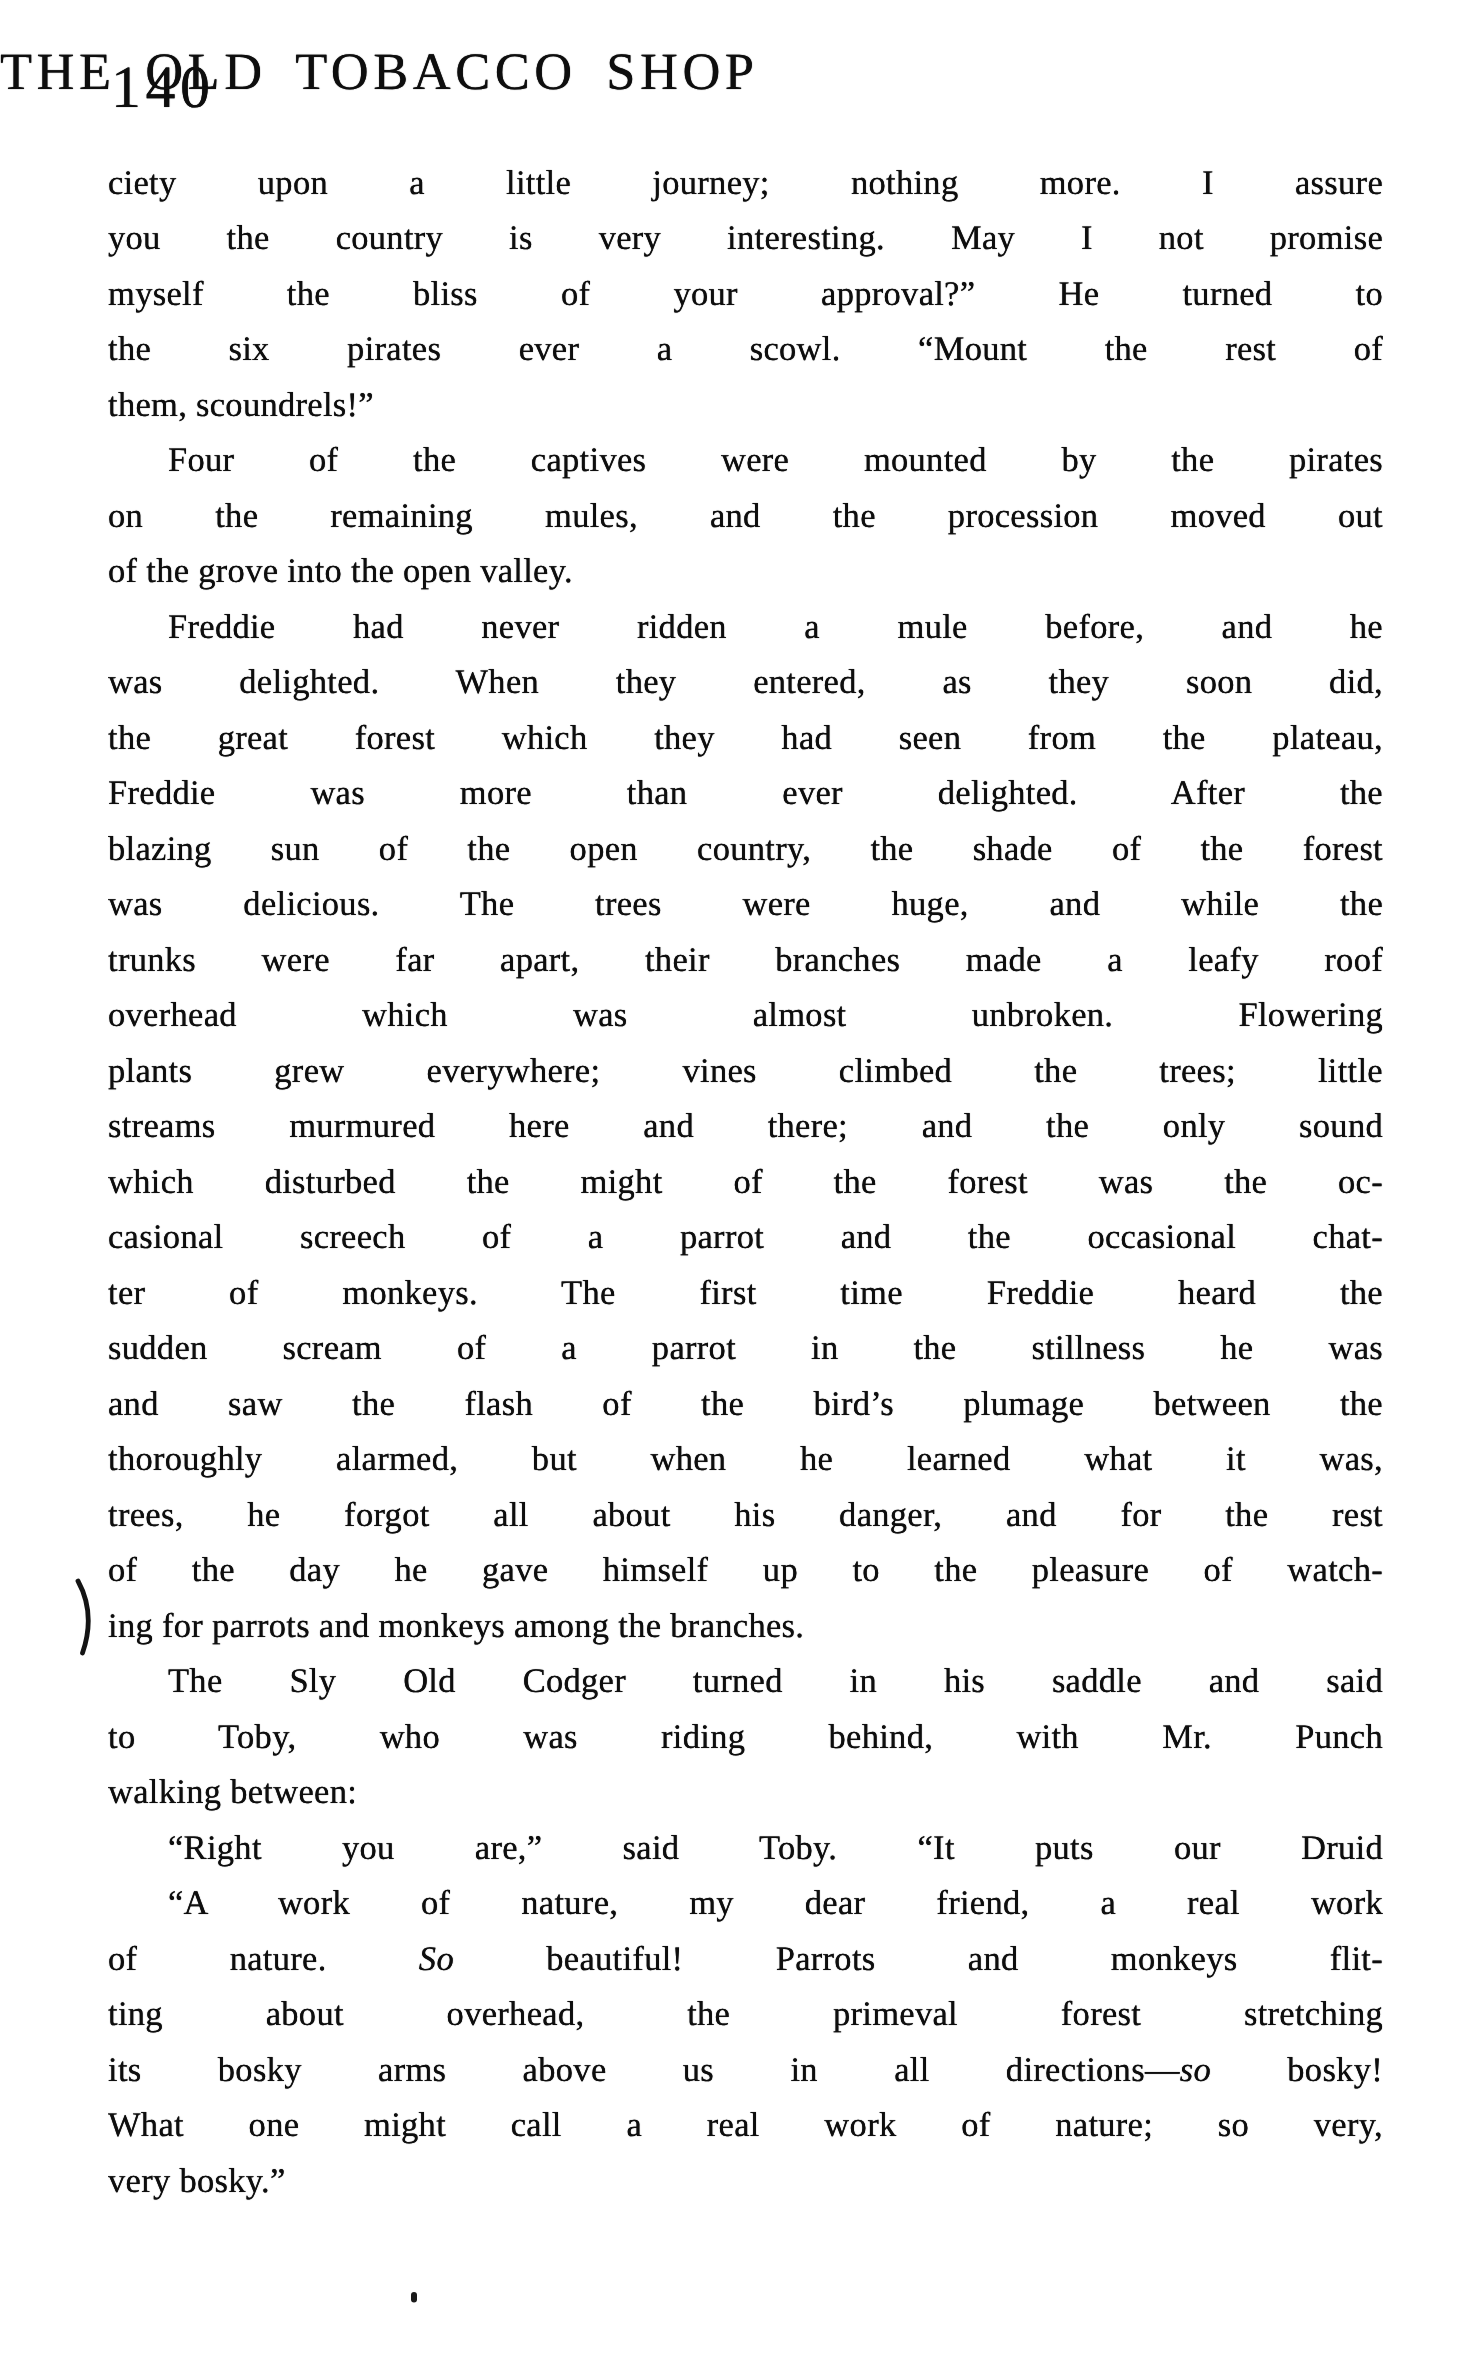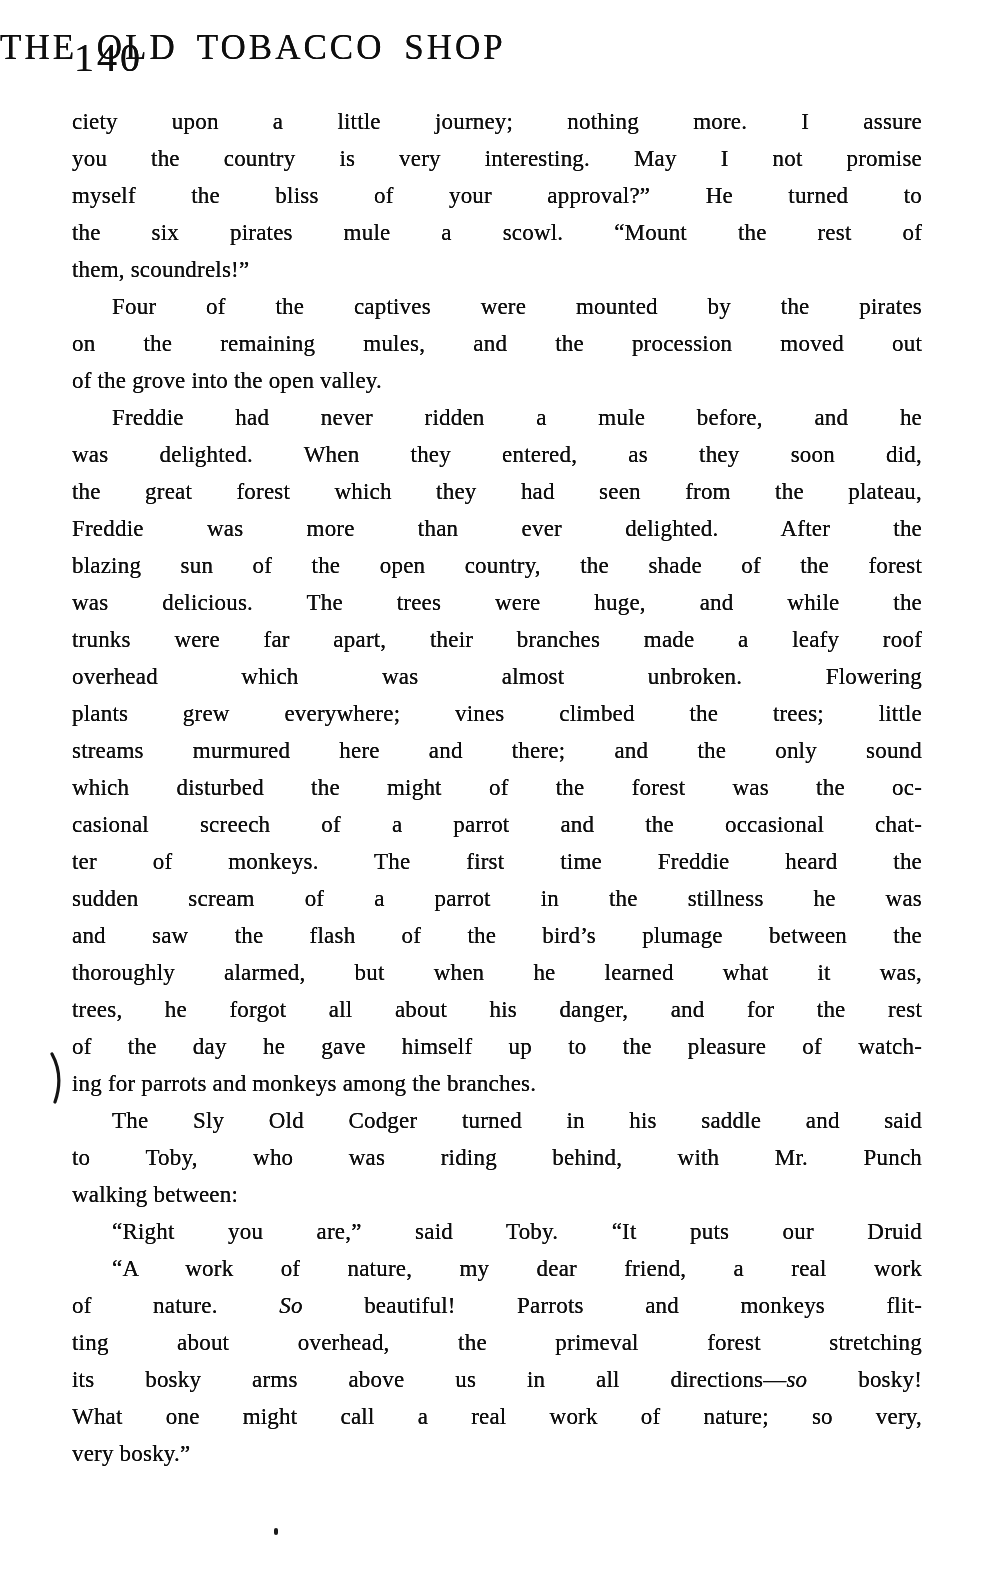--- a/index.html
+++ b/index.html
@@ -92,21 +92,21 @@
   <div class="header-row">
     <span class="page-number">140</span>
     <div class="running-title">THE OLD TOBACCO SHOP</div>
   </div>
 
   <div class="text-body">
       <div class="par">
         <div class="line">ciety upon a little journey; nothing more.  I assure</div>
         <div class="line">you the country is very interesting.  May I not promise</div>
         <div class="line">myself the bliss of your approval?”  He turned to</div>
-        <div class="line">the six pirates mule a scowl.  “Mount the rest of</div>
+        <div class="line">the six pirates ever a scowl.  “Mount the rest of</div>
         <div class="line last">them, scoundrels!”</div>
       </div>
       <div class="par indent">
         <div class="line">Four of the captives were mounted by the pirates</div>
         <div class="line">on the remaining mules, and the procession moved out</div>
         <div class="line last">of the grove into the open valley.</div>
       </div>
       <div class="par indent">
         <div class="line">Freddie had never ridden a mule before, and he</div>
         <div class="line">was delighted.  When they entered, as they soon did,</div>

